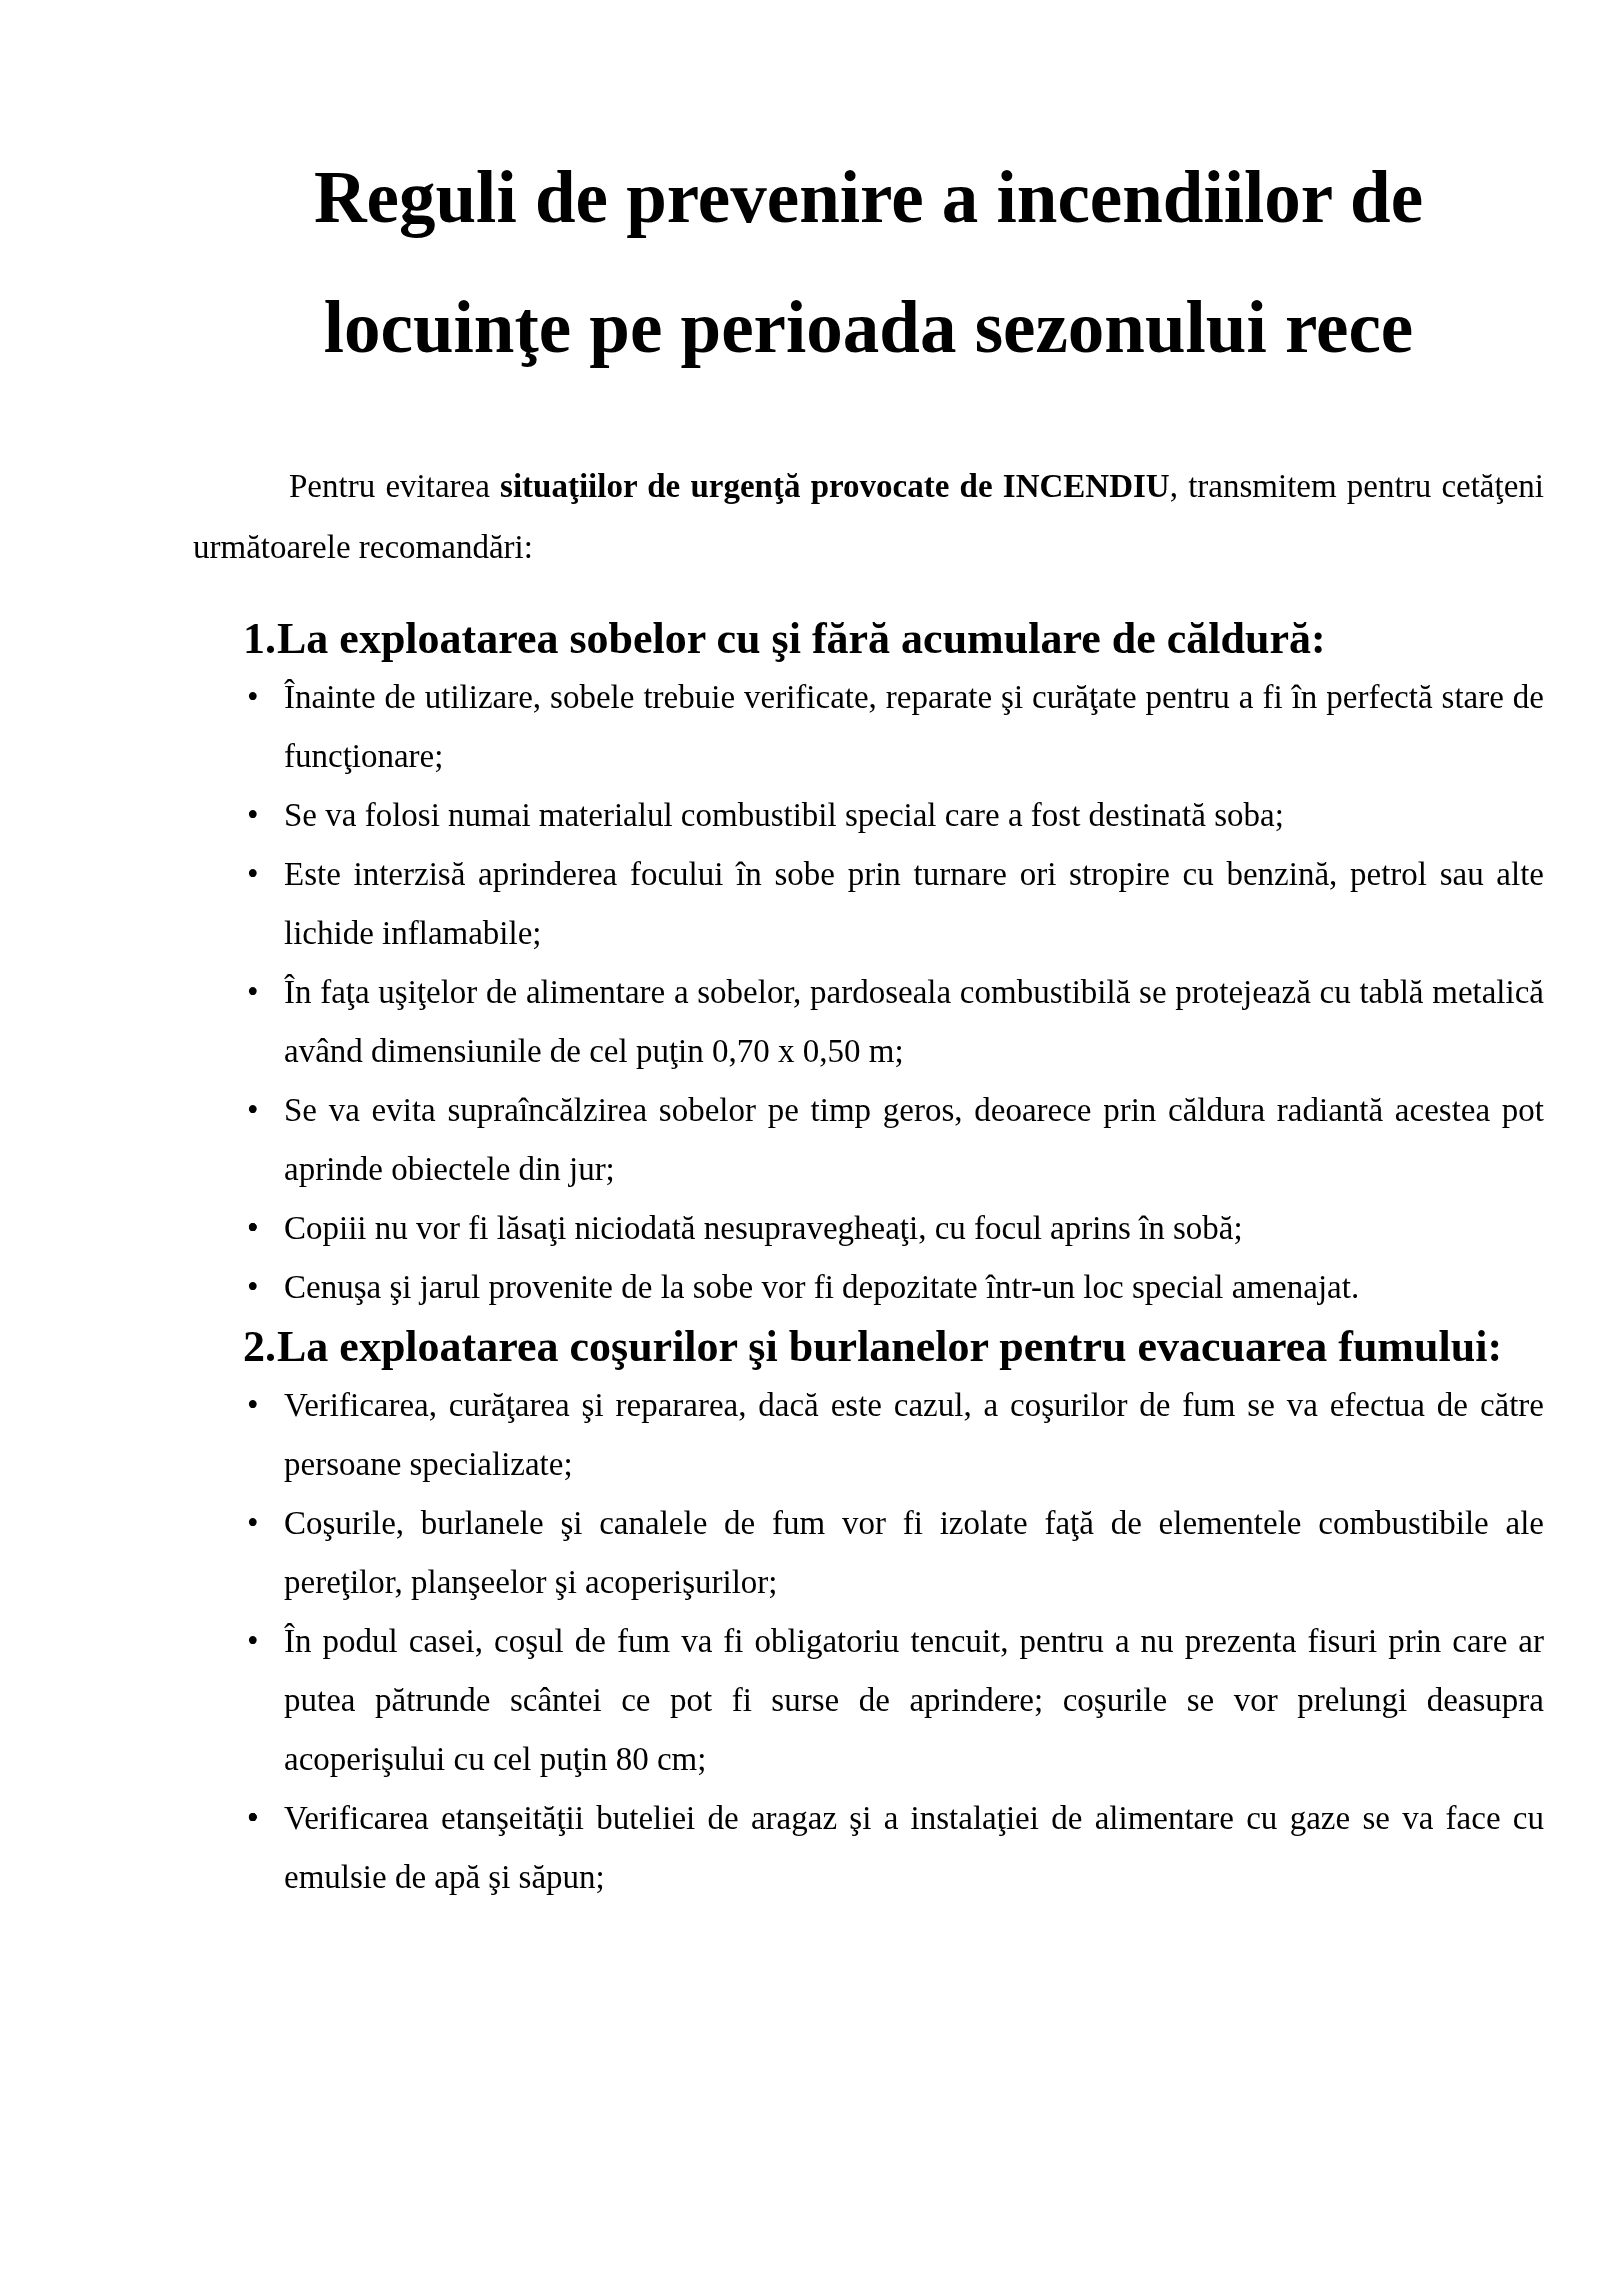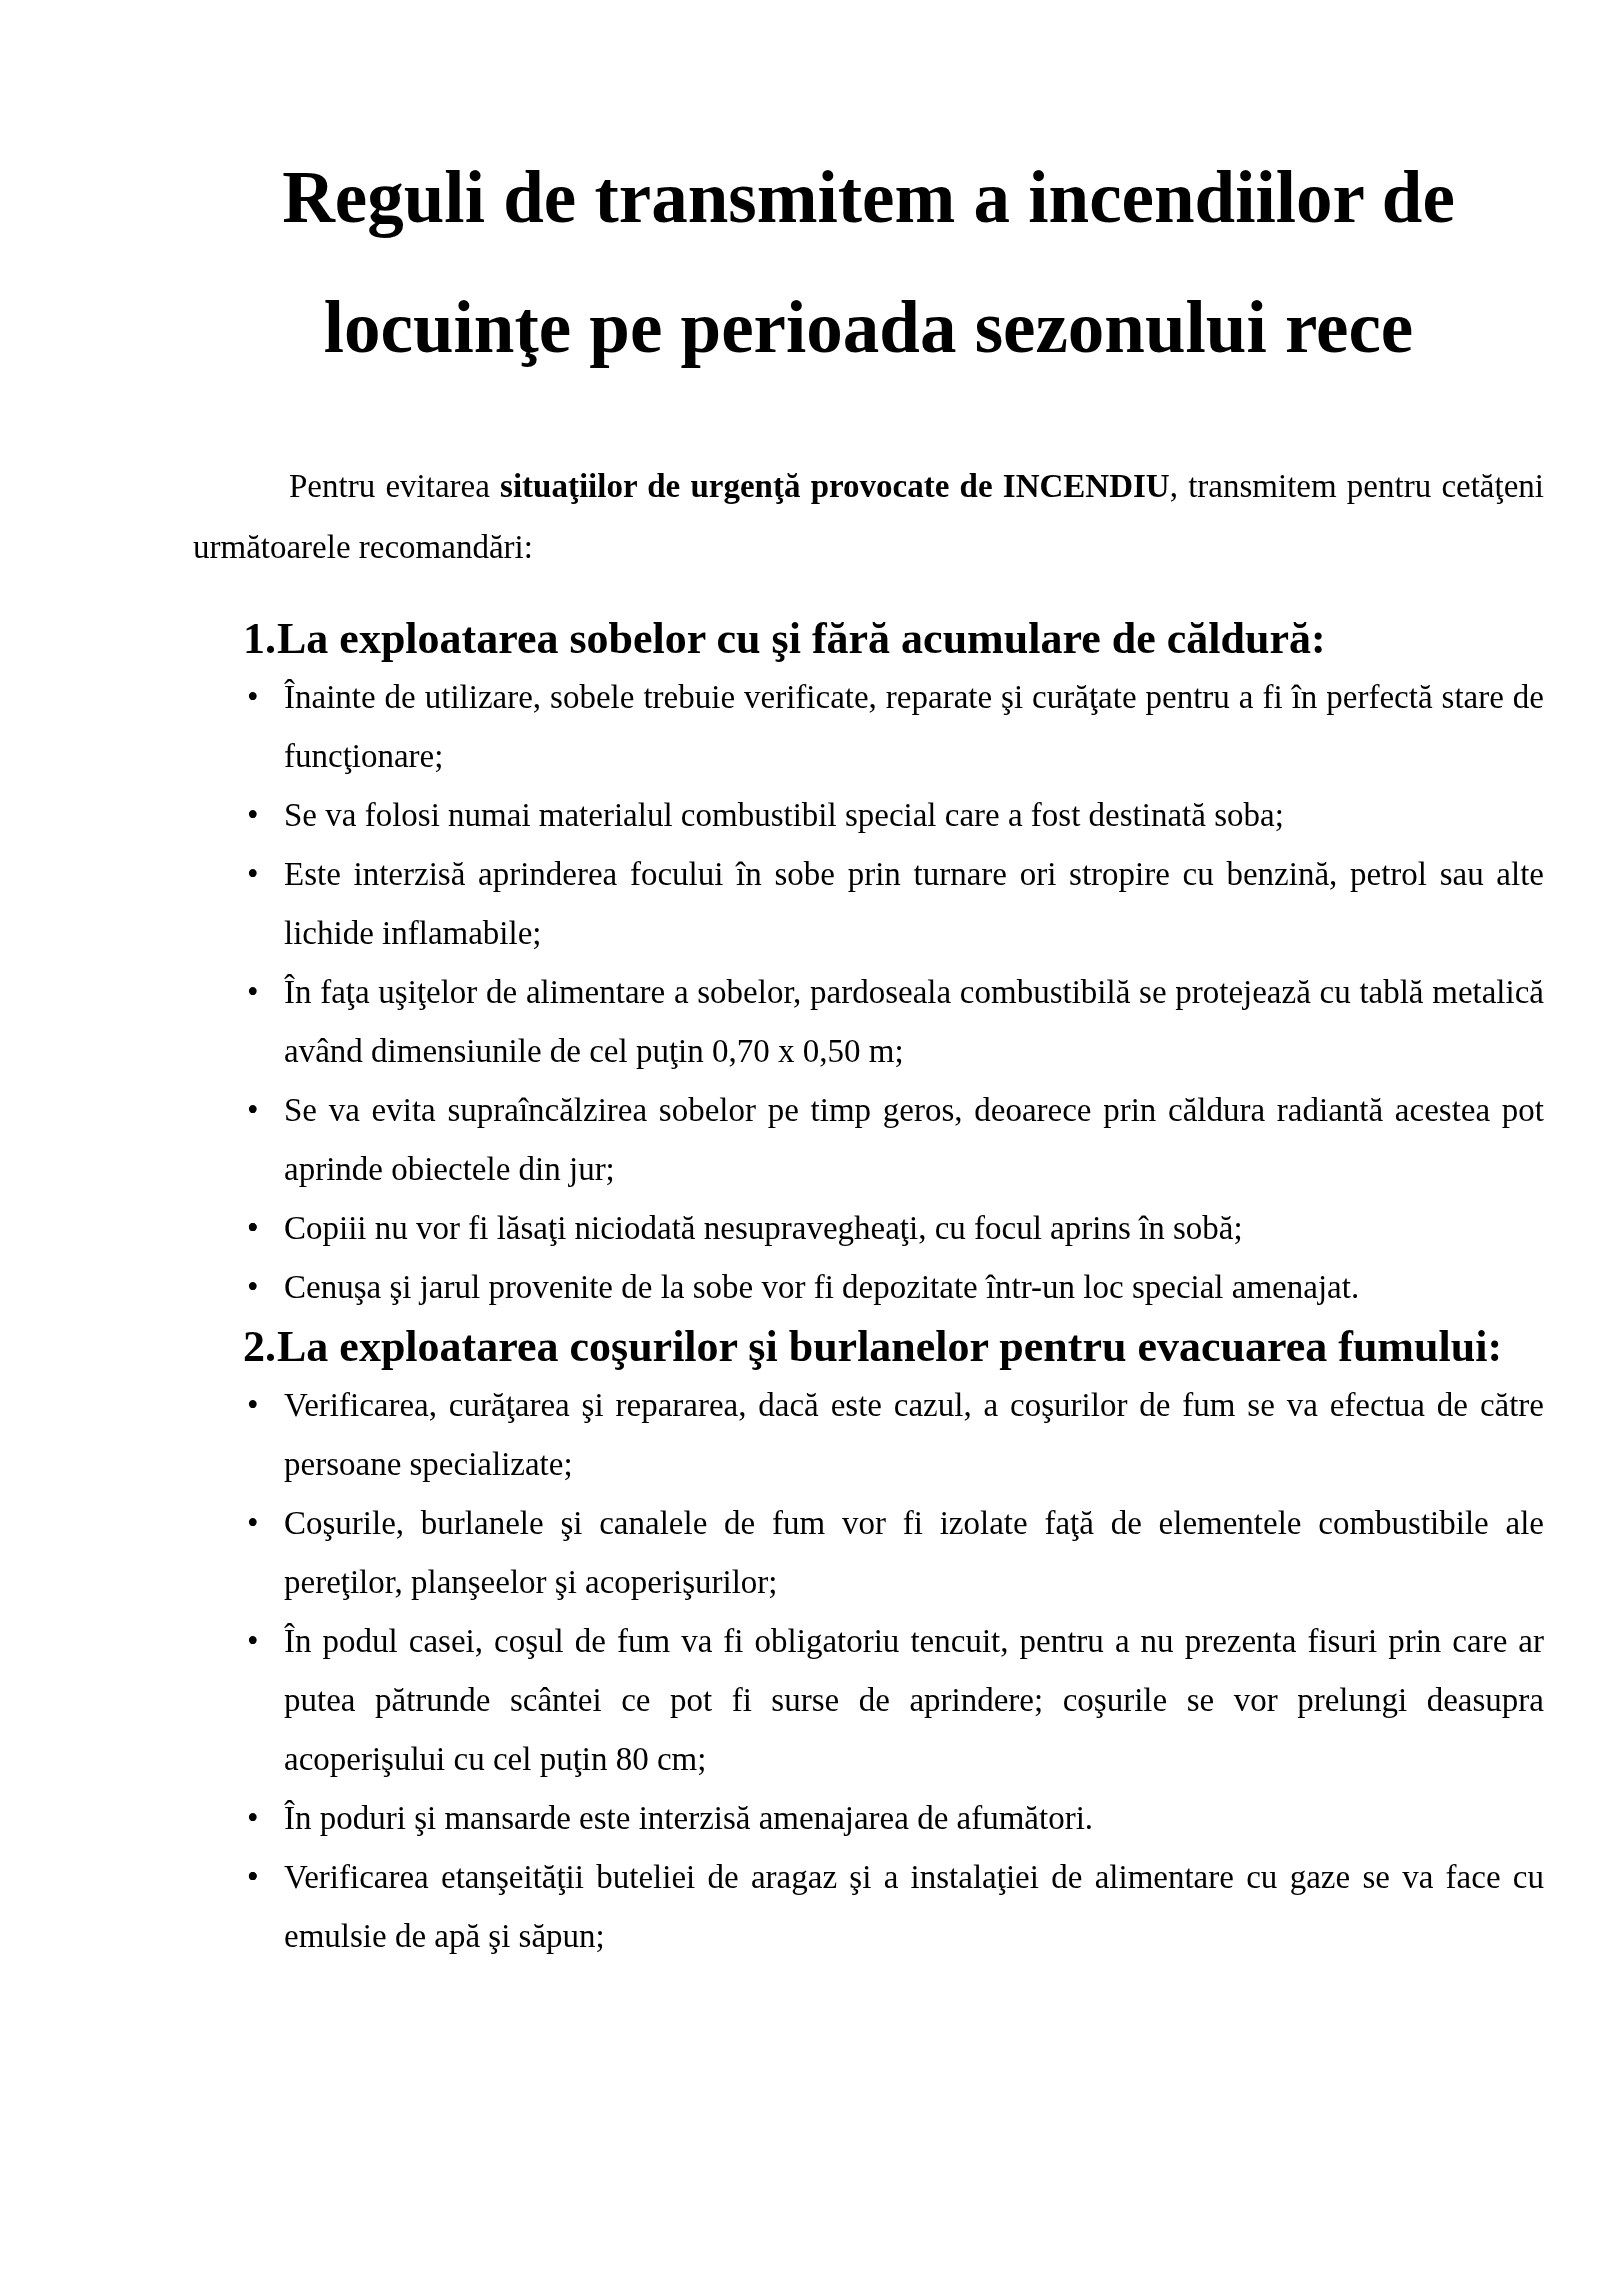--- a/index.html
+++ b/index.html
@@ -59,21 +59,21 @@
     position: absolute;
     left: 54px;           
     top: 0;
   }
 </style>
 </head>
 <body>
 
 <div class="page">
 
-  <h1 class="doc-title">Reguli de transmitem a incendiilor de
+  <h1 class="doc-title">Reguli de prevenire a incendiilor de
 locuinţe pe perioada sezonului rece</h1>
 
   <p class="intro"><span>Pentru evitarea </span><span class="emph">situaţiilor de urgenţă provocate de INCENDIU</span><span>, transmitem pentru cetăţeni următoarele recomandări:</span></p>
 
   <div class="section-heading first">
     <span class="heading-num">1.</span><span class="heading-text">La exploatarea sobelor cu şi fără acumulare de căldură:</span>
   </div>
 
   <div class="bullet-item">
     <span class="bullet-marker">•</span>
@@ -118,21 +118,20 @@
   <div class="bullet-item">
     <span class="bullet-marker">•</span>
     <span class="bullet-text">Coşurile, burlanele şi canalele de fum vor fi izolate faţă de elementele combustibile ale pereţilor, planşeelor şi acoperişurilor;</span>
   </div>
   <div class="bullet-item">
     <span class="bullet-marker">•</span>
     <span class="bullet-text">În podul casei, coşul de fum va fi obligatoriu tencuit, pentru a nu prezenta fisuri prin care ar putea pătrunde scântei ce pot fi surse de aprindere; coşurile se vor prelungi deasupra acoperişului cu cel puţin 80 cm;</span>
   </div>
   <div class="bullet-item">
     <span class="bullet-marker">•</span>
-    <span class="bullet-text">În poduri şi mansarde este interzisă amenajarea de afumători.</span>
   </div>
 
 
   <div class="bullet-item">
     <span class="bullet-marker">•</span>
   </div>
   <div class="bullet-item">
     <span class="bullet-marker">•</span>
     <span class="bullet-text">Verificarea etanşeităţii buteliei de aragaz şi a instalaţiei de alimentare cu gaze se va face cu emulsie de apă şi săpun;</span>
   </div>

